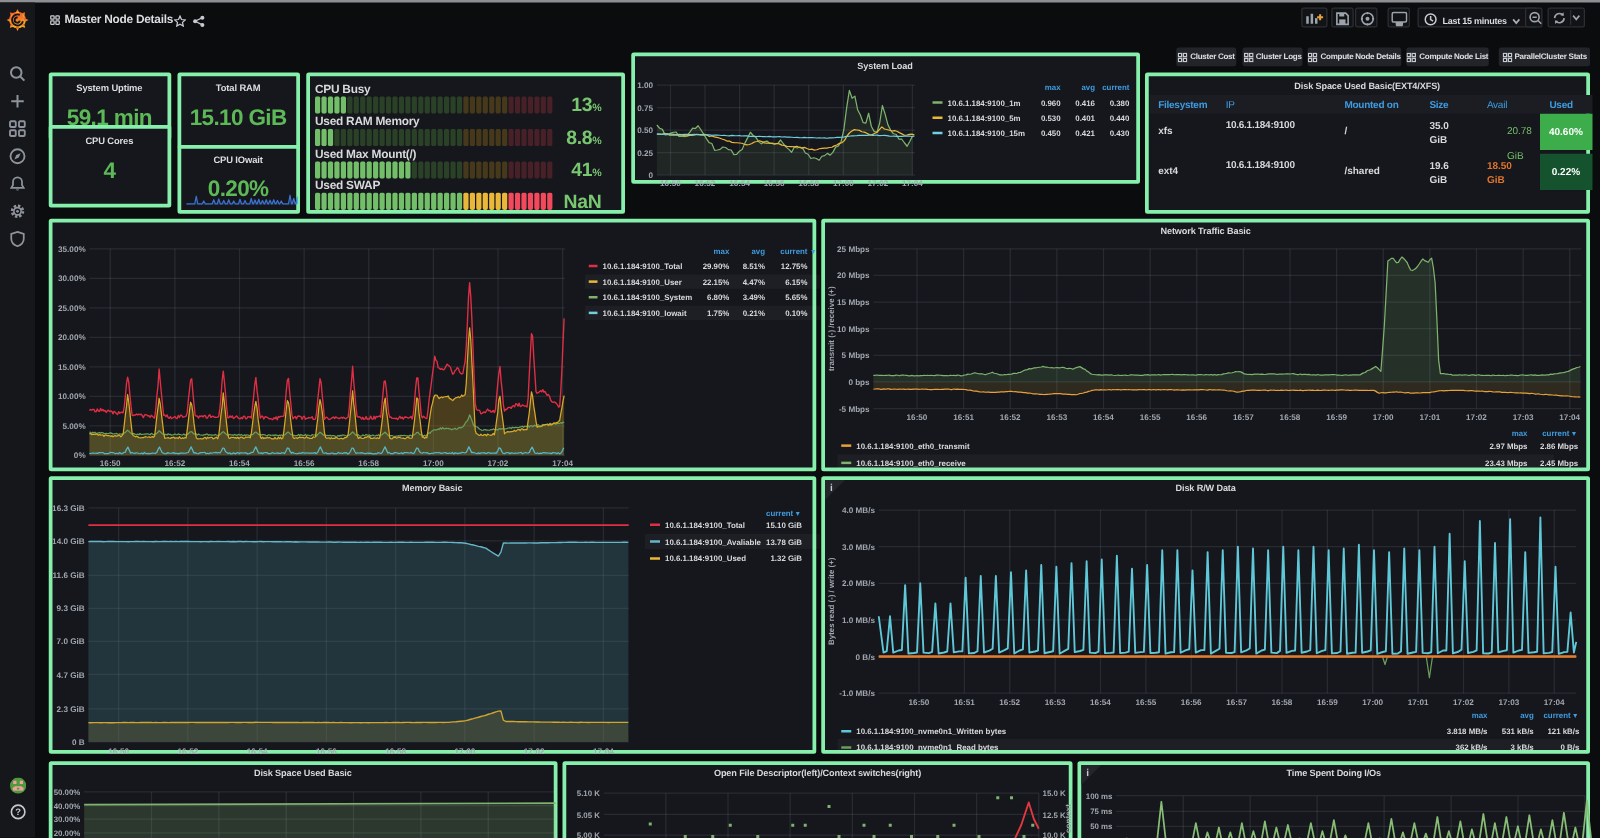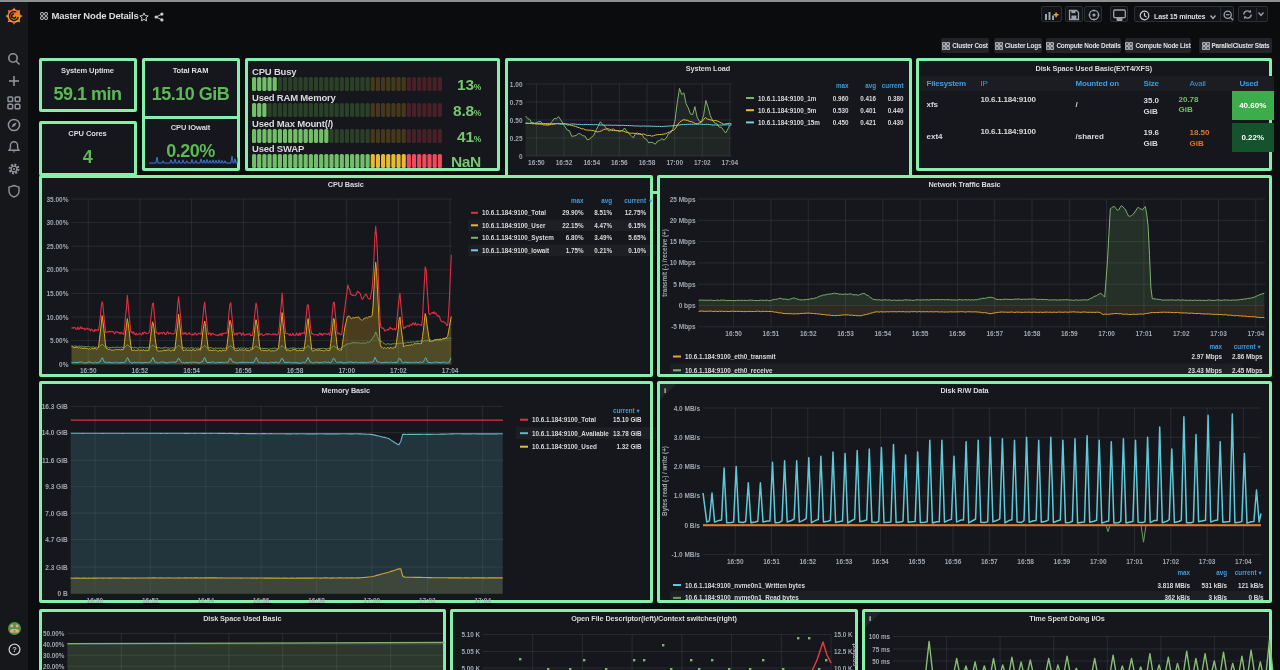--- a/index.html
+++ b/index.html
@@ -218,21 +218,21 @@
     <span>ParallelCluster Stats</span>
   </div>
 <div class="panel" style="left:38.5px;top:58px;width:98px;height:53.5px">
     <div class="stat-t">System Uptime</div>
     <div class="stat-v" style="top:23px">59.1 min</div>
   </div>
 <div class="panel" style="left:141.5px;top:58px;width:98px;height:61px">
     <div class="stat-t">Total RAM</div>
     <div class="stat-v" style="top:23px">15.10 GiB</div>
   </div>
-<div class="panel" style="left:38.5px;top:121px;width:98px;height:55px">
+<div class="panel" style="left:38.5px;top:100px;width:98px;height:66px">
     <div class="stat-t">CPU Cores</div>
     <div class="stat-v" style="top:23px">4</div>
   </div>
 <div class="panel" style="left:141.5px;top:115.5px;width:98px;height:55px">
     <div class="stat-t">CPU IOwait</div>
     <div class="stat-v" style="top:22px">0.20%</div>
     <svg width="89" height="10" style="position:absolute;left:4px;bottom:4px">
       <polygon points="0.0,10.0 0.0,9.0 6.8,9.0 8.0,3.0 9.2,9.0 12.8,9.0 14.0,6.8 15.2,9.0 20.8,9.0 22.0,5.8 23.2,9.0 24.8,9.0 26.0,5.2 27.2,9.0 28.8,9.0 30.0,6.4 31.2,9.0 32.8,9.0 34.0,5.8 35.2,9.0 36.8,9.0 38.0,6.8 39.2,9.0 41.8,9.0 43.0,5.4 44.2,9.0 45.8,9.0 47.0,6.4 48.2,9.0 50.8,9.0 52.0,4.8 53.2,9.0 53.8,9.0 55.0,6.0 56.2,9.0 56.8,9.0 58.0,5.4 59.2,9.0 59.8,9.0 61.0,6.4 62.2,9.0 62.8,9.0 64.0,5.8 65.2,9.0 65.8,9.0 67.0,6.2 68.2,9.0 68.8,9.0 70.0,5.8 71.2,9.0 71.8,9.0 73.0,6.4 74.2,9.0 74.8,9.0 76.0,6.8 77.2,9.0 81.8,9.0 83.0,2.2 84.2,9.0 84.8,9.0 86.0,4.8 87.2,9.0 87.8,9.0 89.0,3.6 89.0,9.0 89.0,9.0 89.0,10.0" fill="#3b73d1" fill-opacity="0.18"></polygon>
       <polyline points="0.0,9.0 6.8,9.0 8.0,3.0 9.2,9.0 12.8,9.0 14.0,6.8 15.2,9.0 20.8,9.0 22.0,5.8 23.2,9.0 24.8,9.0 26.0,5.2 27.2,9.0 28.8,9.0 30.0,6.4 31.2,9.0 32.8,9.0 34.0,5.8 35.2,9.0 36.8,9.0 38.0,6.8 39.2,9.0 41.8,9.0 43.0,5.4 44.2,9.0 45.8,9.0 47.0,6.4 48.2,9.0 50.8,9.0 52.0,4.8 53.2,9.0 53.8,9.0 55.0,6.0 56.2,9.0 56.8,9.0 58.0,5.4 59.2,9.0 59.8,9.0 61.0,6.4 62.2,9.0 62.8,9.0 64.0,5.8 65.2,9.0 65.8,9.0 67.0,6.2 68.2,9.0 68.8,9.0 70.0,5.8 71.2,9.0 71.8,9.0 73.0,6.4 74.2,9.0 74.8,9.0 76.0,6.8 77.2,9.0 81.8,9.0 83.0,2.2 84.2,9.0 84.8,9.0 86.0,4.8 87.2,9.0 87.8,9.0 89.0,3.6 89.0,9.0 89.0,9.0" fill="none" stroke="#3b73d1" stroke-width="1.0" stroke-opacity="1.0" stroke-linejoin="round"></polyline>
     </svg>
@@ -404,21 +404,21 @@
         <rect x="175.44" y="0" width="4.16" height="14" rx="1.6" fill="#f2495c"></rect>
         <rect x="180.60" y="0" width="4.16" height="14" rx="1.6" fill="#f2495c"></rect>
         <rect x="185.76" y="0" width="4.16" height="14" rx="1.6" fill="#f2495c"></rect>
       </svg>
     </div>
     <div style="position:absolute;right:16px;top:15px;font-size:15.5px;font-weight:700;color:#79c671;text-align:right;letter-spacing:-0.3px">13<span style="font-size:8.5px">%</span></div>
     <div style="position:absolute;right:16px;top:41px;font-size:15.5px;font-weight:700;color:#79c671;text-align:right;letter-spacing:-0.3px">8.8<span style="font-size:8.5px">%</span></div>
     <div style="position:absolute;right:16px;top:66.5px;font-size:15.5px;font-weight:700;color:#79c671;text-align:right;letter-spacing:-0.3px">41<span style="font-size:8.5px">%</span></div>
     <div style="position:absolute;right:16px;top:92px;font-size:15.5px;font-weight:700;color:#79c671;text-align:right;letter-spacing:-0.3px">NaN</div>
   </div>
-<div class="panel" style="left:504.5px;top:58px;width:407px;height:136px">
+<div class="panel" style="left:504.5px;top:42px;width:407px;height:105px">
     <div class="ptitle">System Load</div>
     <svg width="407" height="112.5" style="position:absolute;left:0;top:0">
       <line x1="28.4" y1="23.0" x2="28.4" y2="95.0" stroke="rgba(210,220,235,0.10)" stroke-width="1"></line>
       <line x1="56.0" y1="23.0" x2="56.0" y2="95.0" stroke="rgba(210,220,235,0.10)" stroke-width="1"></line>
       <line x1="83.7" y1="23.0" x2="83.7" y2="95.0" stroke="rgba(210,220,235,0.10)" stroke-width="1"></line>
       <line x1="111.3" y1="23.0" x2="111.3" y2="95.0" stroke="rgba(210,220,235,0.10)" stroke-width="1"></line>
       <line x1="139.0" y1="23.0" x2="139.0" y2="95.0" stroke="rgba(210,220,235,0.10)" stroke-width="1"></line>
       <line x1="166.7" y1="23.0" x2="166.7" y2="95.0" stroke="rgba(210,220,235,0.10)" stroke-width="1"></line>
       <line x1="194.3" y1="23.0" x2="194.3" y2="95.0" stroke="rgba(210,220,235,0.10)" stroke-width="1"></line>
       <line x1="221.9" y1="23.0" x2="221.9" y2="95.0" stroke="rgba(210,220,235,0.10)" stroke-width="1"></line>
@@ -470,31 +470,30 @@
     <div style="position:absolute;left:8px;top:17.5px;font-size:8px;font-weight:700;color:#3e9ce0;letter-spacing:-0.2px">Filesystem</div>
     <div style="position:absolute;left:62px;top:17.5px;font-size:8px;font-weight:400;color:#3e9ce0;letter-spacing:-0.2px">IP</div>
     <div style="position:absolute;left:157px;top:17.5px;font-size:8px;font-weight:700;color:#3e9ce0;letter-spacing:-0.2px">Mounted on</div>
     <div style="position:absolute;left:225px;top:17.5px;font-size:8px;font-weight:700;color:#3e9ce0;letter-spacing:-0.2px">Size</div>
     <div style="position:absolute;left:271px;top:17.5px;font-size:8px;font-weight:400;color:#3e9ce0;letter-spacing:-0.2px">Avail</div>
     <div style="position:absolute;left:321px;top:17.5px;font-size:8px;font-weight:700;color:#3e9ce0;letter-spacing:-0.2px">Used</div>
     <div style="position:absolute;left:8px;top:39px;font-size:8px;font-weight:700;color:#d8d9da">xfs</div>
     <div style="position:absolute;left:62px;top:34px;font-size:8px;font-weight:700;color:#d8d9da;letter-spacing:-0.2px">10.6.1.184:9100</div>
     <div style="position:absolute;left:157px;top:39px;font-size:8px;font-weight:700;color:#d8d9da">/</div>
     <div style="position:absolute;left:225px;top:34px;font-size:8px;font-weight:700;color:#d8d9da;line-height:11px">35.0<br>GiB</div>
-    <div style="position:absolute;left:260px;top:34px;font-size:8px;font-weight:700;color:#73bf69;line-height:10px">20.78<br>GiB</div>
+    <div style="position:absolute;left:287px;top:34px;font-size:8px;font-weight:400;color:#73bf69;line-height:20px">20.78<br>GiB</div>
     <div style="position:absolute;left:313px;top:30px;width:42.5px;height:29px;background:#3cad4a;display:flex;align-items:center;justify-content:center;font-size:8px;font-weight:700;color:#fff">40.60%</div>
     <div style="position:absolute;left:8px;top:70.5px;font-size:8px;font-weight:700;color:#d8d9da">ext4</div>
     <div style="position:absolute;left:62px;top:65.5px;font-size:8px;font-weight:700;color:#d8d9da;letter-spacing:-0.2px">10.6.1.184:9100</div>
     <div style="position:absolute;left:157px;top:70.5px;font-size:8px;font-weight:700;color:#d8d9da">/shared</div>
     <div style="position:absolute;left:225px;top:65.5px;font-size:8px;font-weight:700;color:#d8d9da;line-height:11px">19.6<br>GiB</div>
     <div style="position:absolute;left:271px;top:65.5px;font-size:8px;font-weight:700;color:#e0752d;line-height:11px">18.50<br>GiB</div>
     <div style="position:absolute;left:313px;top:61.5px;width:42.5px;height:29px;background:#14532d;display:flex;align-items:center;justify-content:center;font-size:8px;font-weight:700;color:#fff">0.22%</div>
   </div>
 <div class="panel" style="left:38.5px;top:174.5px;width:614.5px;height:202px">
-    <div class="ptitle">CPU Basic</div>
     <svg width="614.5" height="202" style="position:absolute;left:0;top:0">
       <line x1="46.2" y1="21.0" x2="46.2" y2="186.2" stroke="rgba(210,220,235,0.10)" stroke-width="1"></line>
       <line x1="97.9" y1="21.0" x2="97.9" y2="186.2" stroke="rgba(210,220,235,0.10)" stroke-width="1"></line>
       <line x1="149.6" y1="21.0" x2="149.6" y2="186.2" stroke="rgba(210,220,235,0.10)" stroke-width="1"></line>
       <line x1="201.3" y1="21.0" x2="201.3" y2="186.2" stroke="rgba(210,220,235,0.10)" stroke-width="1"></line>
       <line x1="253.0" y1="21.0" x2="253.0" y2="186.2" stroke="rgba(210,220,235,0.10)" stroke-width="1"></line>
       <line x1="304.7" y1="21.0" x2="304.7" y2="186.2" stroke="rgba(210,220,235,0.10)" stroke-width="1"></line>
       <line x1="356.4" y1="21.0" x2="356.4" y2="186.2" stroke="rgba(210,220,235,0.10)" stroke-width="1"></line>
       <line x1="408.1" y1="21.0" x2="408.1" y2="186.2" stroke="rgba(210,220,235,0.10)" stroke-width="1"></line>
       <line x1="29.5" y1="186.2" x2="410.0" y2="186.2" stroke="rgba(210,220,235,0.10)" stroke-width="1"></line>

